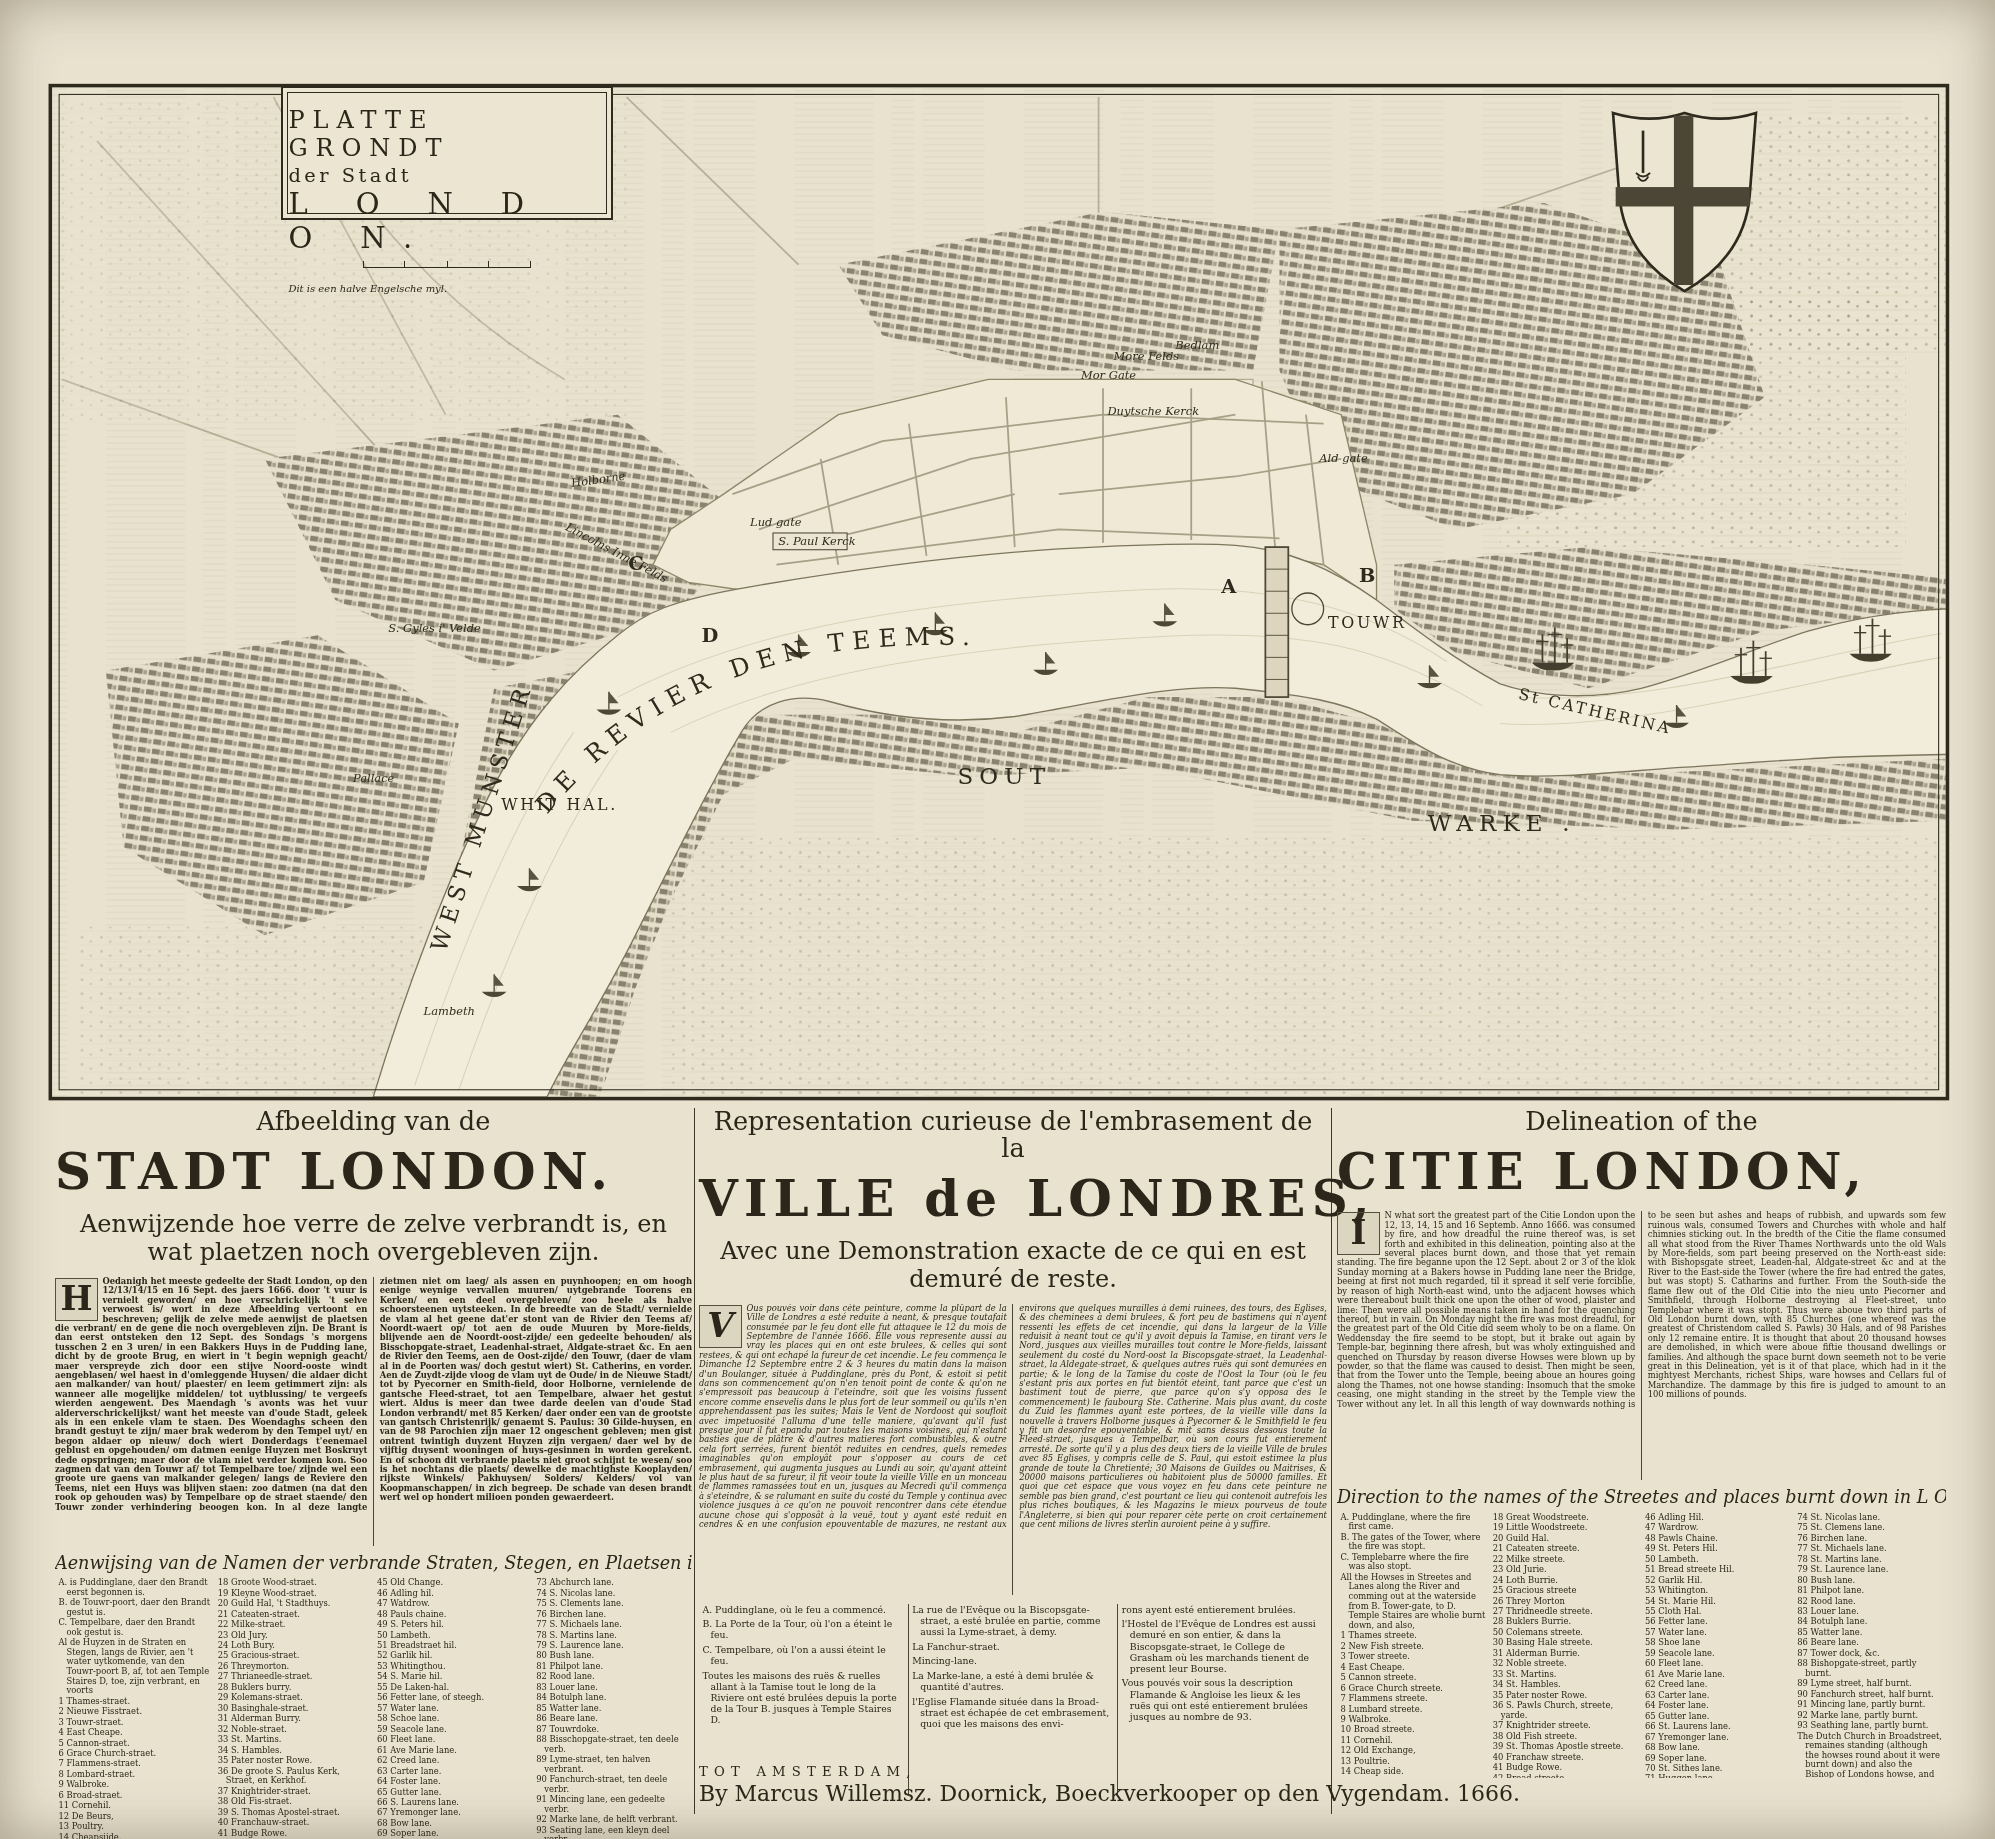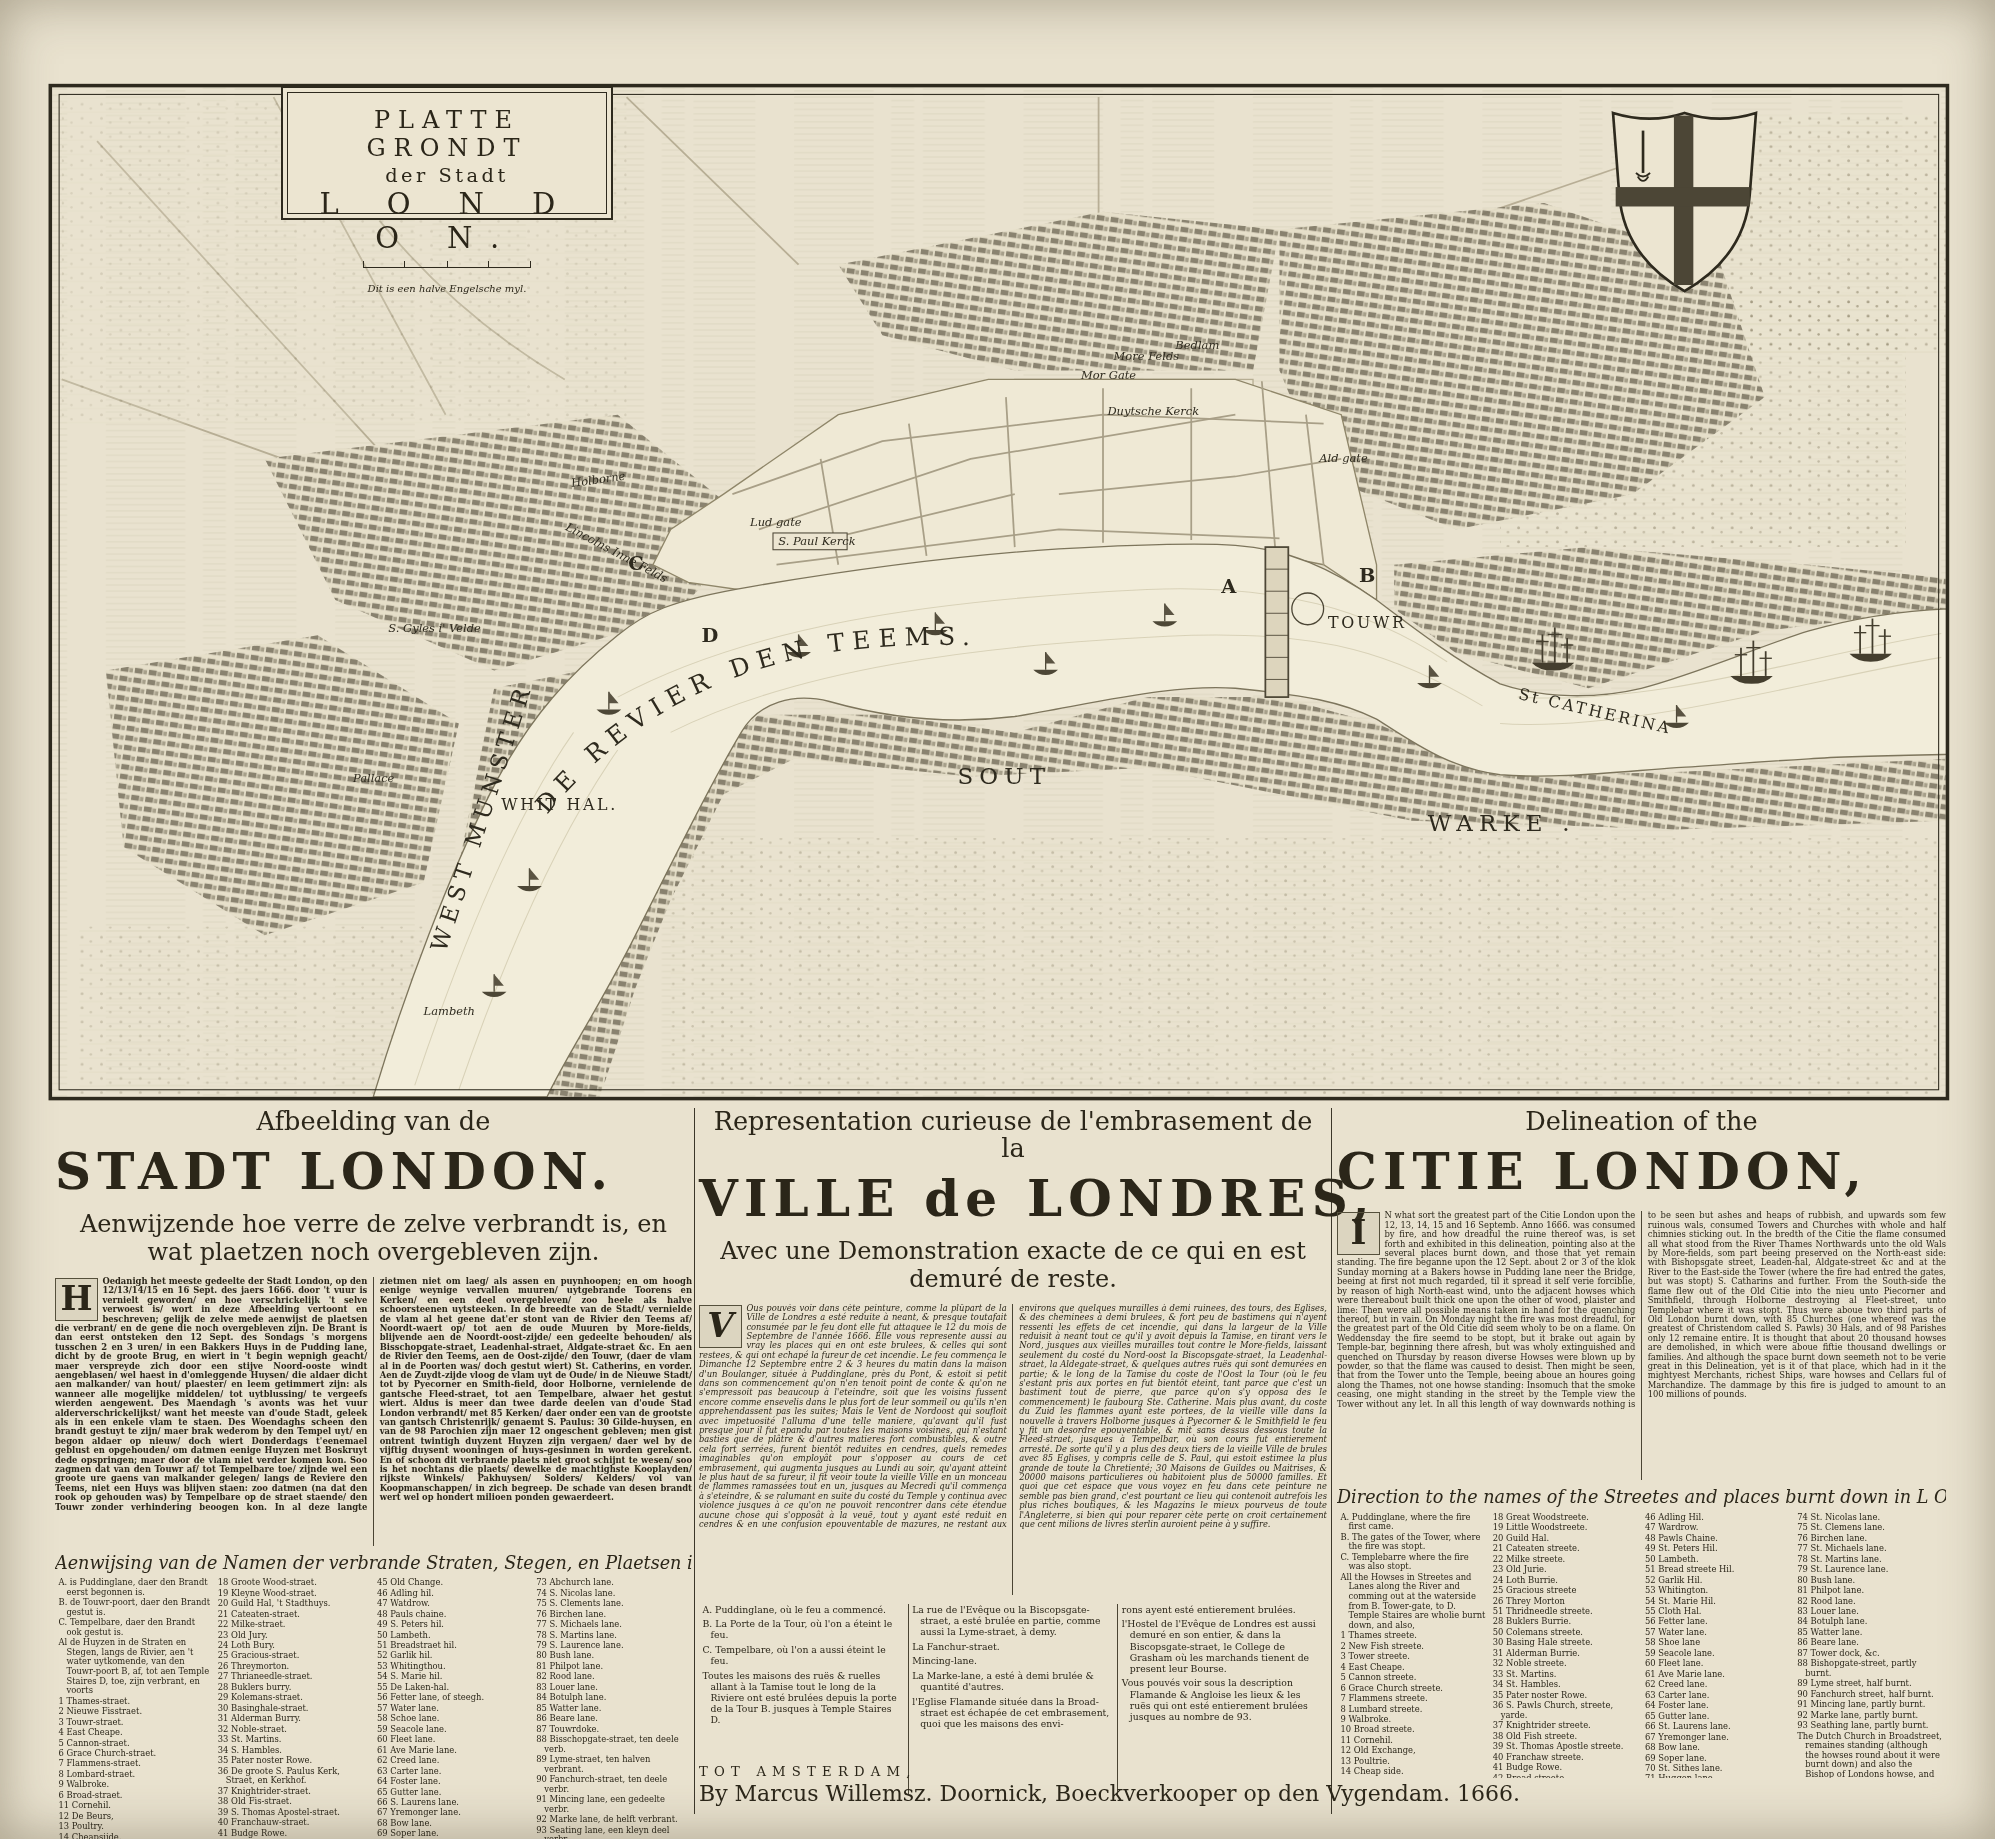--- a/index.html
+++ b/index.html
@@ -10,21 +10,21 @@
   .map-wrap{position:absolute;left:0;top:0;width:1996px;height:1103px;}
   svg text{font-family:"DejaVu Serif",serif;fill:#2e2a1e;}
   .geo-big{font-size:26px;letter-spacing:7px;}
   .geo-med{font-size:18px;letter-spacing:3px;}
   .geo-small{font-size:13px;font-style:italic;}
   .marker-letter{font-size:22px;font-weight:bold;}
   
   .cartouche{position:absolute;left:281px;top:86px;width:332px;height:134px;
              background:#ece5d1;border:2.6px solid #2e2a1e;box-sizing:border-box;}
   .cartouche-inner{position:absolute;left:4.4px;top:4.4px;right:4.4px;bottom:4.4px;
-             border:0.9px solid #2e2a1e;text-align:center;}
+             border:0.9px solid #2e2a1e;}
   .cart-l1{margin-top:12.4px;font-size:24px;letter-spacing:8px;}
   .cart-l2{font-size:19.4px;letter-spacing:3.5px;margin-top:1.8px;}
   .cart-l3{font-size:29px;letter-spacing:19.4px;margin-top:0;}
   .scalebar{position:relative;width:168px;height:7px;margin:5.3px auto 0 auto;
             border-bottom:0.9px solid #2e2a1e;}
   .scalebar i{position:absolute;bottom:0;width:0.9px;height:6.2px;background:#2e2a1e;}
   .cart-note{font-size:10px;font-style:italic;margin-top:15px;}
   
   .colrule{position:absolute;top:1108px;width:0.9px;height:706px;background:#3c372a;}
   .txtcol{position:absolute;top:1108px;}
@@ -426,21 +426,21 @@
       <div class="list-colm">
           <div class="list-line">18 Great Woodstreete.</div>
           <div class="list-line">19 Little Woodstreete.</div>
           <div class="list-line">20 Guild Hal.</div>
           <div class="list-line">21 Cateaten streete.</div>
           <div class="list-line">22 Milke streete.</div>
           <div class="list-line">23 Old Jurie.</div>
           <div class="list-line">24 Loth Burrie.</div>
           <div class="list-line">25 Gracious streete</div>
           <div class="list-line">26 Threy Morton</div>
-          <div class="list-line">51 Thridneedle streete.</div>
+          <div class="list-line">27 Thridneedle streete.</div>
           <div class="list-line">28 Buklers Burrie.</div>
           <div class="list-line">50 Colemans streete.</div>
           <div class="list-line">30 Basing Hale streete.</div>
           <div class="list-line">31 Alderman Burrie.</div>
           <div class="list-line">32 Noble streete.</div>
           <div class="list-line">33 St. Martins.</div>
           <div class="list-line">34 St. Hambles.</div>
           <div class="list-line">35 Pater noster Rowe.</div>
           <div class="list-line">36 S. Pawls Church, streete, yarde.</div>
           <div class="list-line">37 Knightrider streete.</div>

